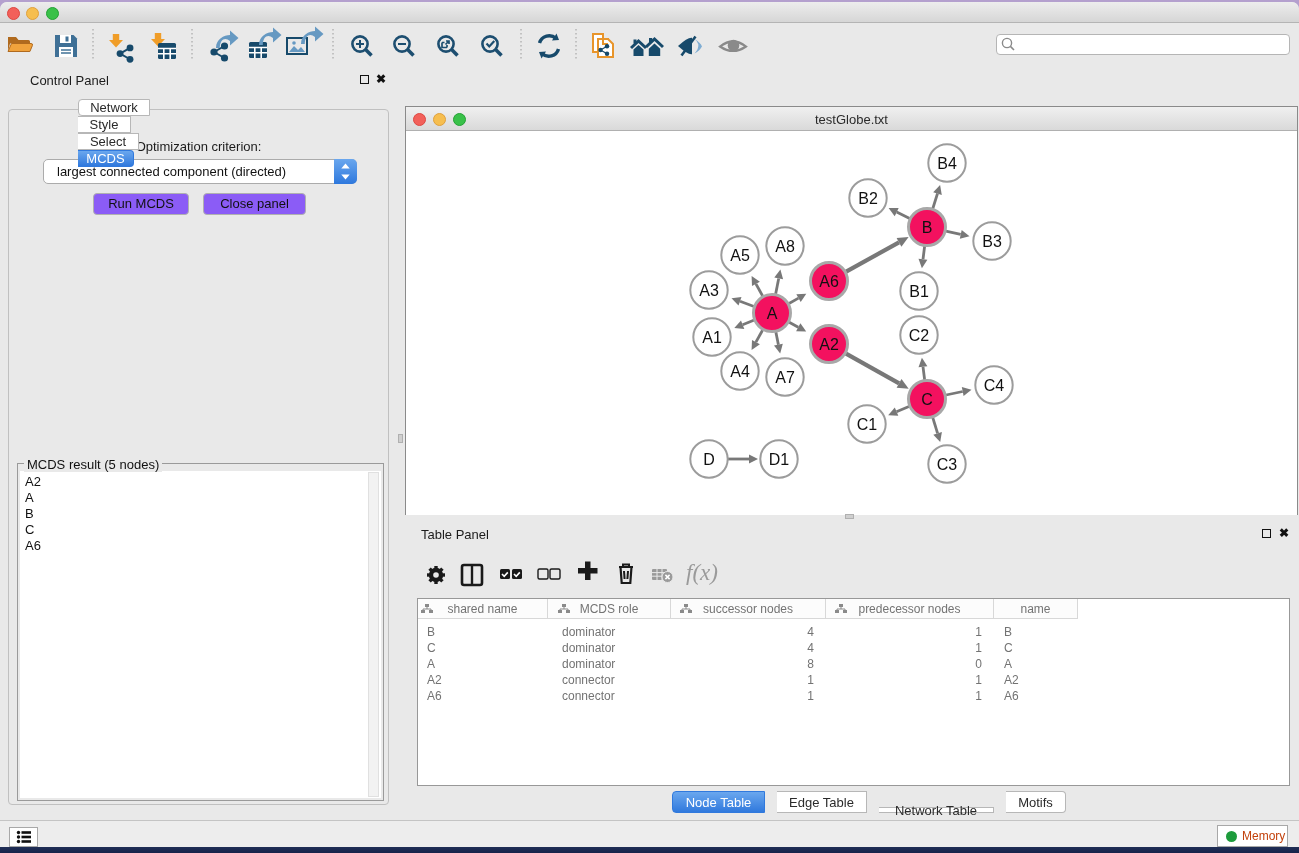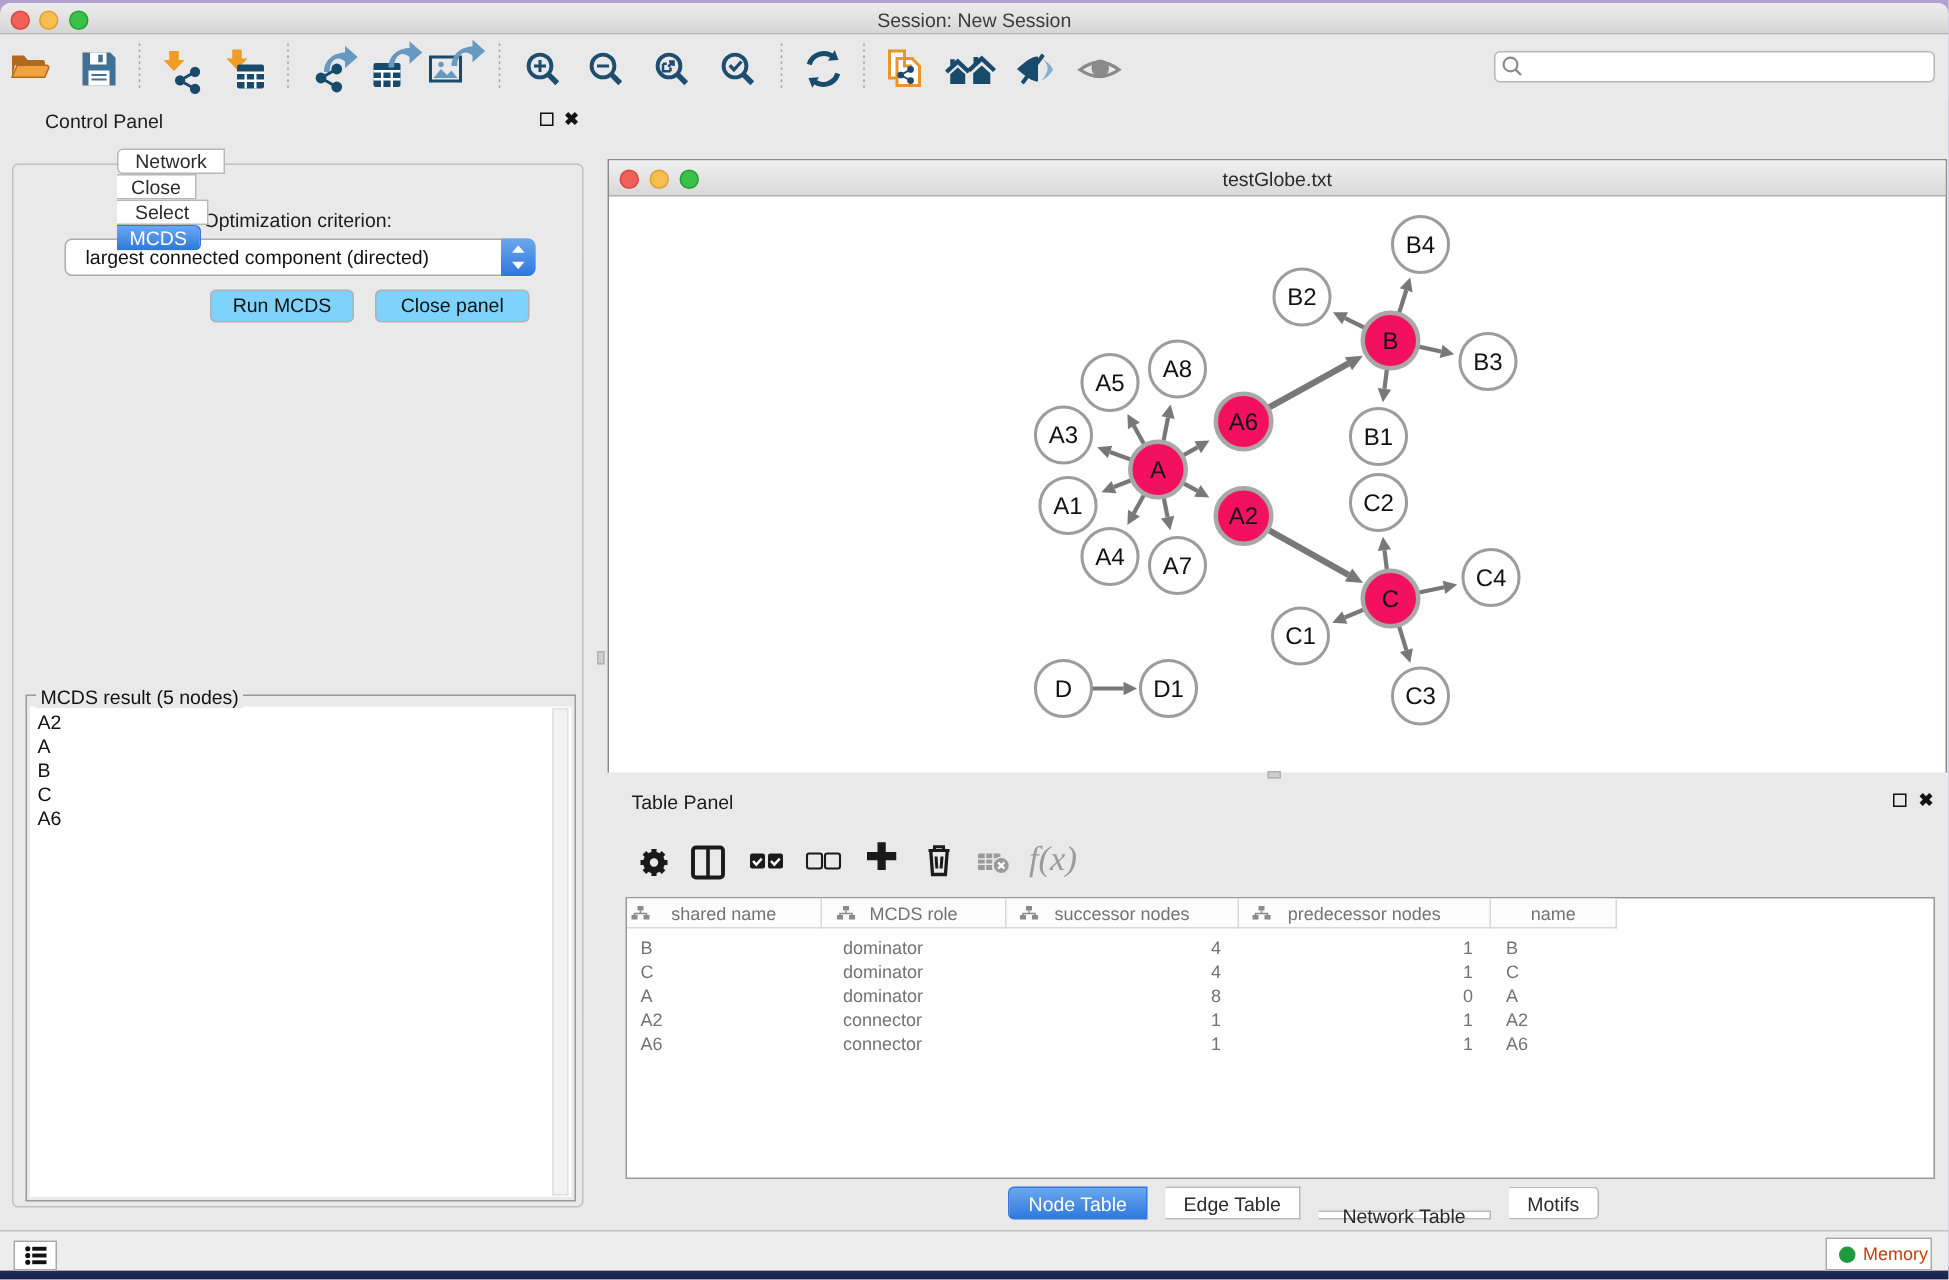--- a/index.html
+++ b/index.html
@@ -38,22 +38,22 @@
   .tab:first-child { border-left:1px solid #b7b7b7; border-radius:4px 0 0 4px; }
   .tab:last-child { border-radius:0 4px 4px 0; }
   .tab.sel { background:linear-gradient(#6aa7ee,#3079dd); color:#fff; border-color:#3079dd; }
   #opt-label { position:absolute; left:0; width:100%; top:29px; text-align:center;
     font-size:13px; color:#1c1c1c; }
   #dropdown { position:absolute; left:34px; top:49px; width:314px; height:25px;
     background:#fff; border:1px solid #ababab; border-radius:5px; font-size:13px;
     color:#111; line-height:23px; padding-left:13px; }
   #dropdown .step { position:absolute; right:-1px; top:-1px; width:23px; height:25px;
     background:linear-gradient(#6aa7ee,#2e78dd); border-radius:0 5px 5px 0; }
-  .btn { position:absolute; height:22px; background:#7dd3fc; border:1px solid #b0b0b0;
-    border-radius:4px; font-size:13px; color:#111; text-align:center; line-height:20px;margin-left:47px; }
+  .btn { position:absolute; height:22px; background:#8b5cf6; border:1px solid #b0b0b0;
+    border-radius:4px; font-size:13px; color:#111; text-align:center; line-height:20px; }
   
   #mcds-group { position:absolute; left:8px; top:353px; width:367px; height:338px;
     border:1px solid #9a9a9a; }
   #mcds-label { position:absolute; left:15px; top:347px; font-size:13px; color:#111;
     background:#e9e9e9; padding:0 3px; }
   #mcds-list { position:absolute; left:2px; top:7px; width:361px; height:327px;
     background:#fff; font-size:13px; color:#111; line-height:16px; padding:3px 0 0 5px; }
   #mcds-scroll { position:absolute; right:4px; top:8px; width:11px; height:325px;
     background:#f2f2f2; border:1px solid #e0e0e0; }
   
@@ -82,21 +82,20 @@
   .sbtn { position:absolute; background:#fff; border:1px solid #a8a8a8; }
 </style>
 </head>
 <body>
 <div id="desktop-bottom" class="abs"></div>
 <div id="mainwin" class="abs">
   <div id="titlebar" class="abs">
     <div class="tl r" style="left:7px;top:5px;"></div>
     <div class="tl y" style="left:26px;top:5px;"></div>
     <div class="tl g" style="left:46px;top:5px;"></div>
-    <div class="title">Session: New Session</div>
   </div>
   <div id="toolbar" class="abs">
     <svg width="790" height="42">
       <defs>
         <g id="shr" fill="#174a6b">
           <circle cx="0" cy="0" r="3.6"></circle>
             <circle cx="10.5" cy="-6" r="3.6"></circle>
             <circle cx="10.5" cy="6" r="3.6"></circle>
           <g stroke="#174a6b" stroke-width="2">
               <line x1="0" y1="0" x2="10.5" y2="-6"></line>
@@ -253,21 +252,21 @@
       <div class="btn" style="left:84px;top:83px;width:96px;">Run MCDS</div>
       <div class="btn" style="left:194px;top:83px;width:103px;">Close panel</div>
       <div id="mcds-group">
         <div id="mcds-list">A2<br>A<br>B<br>C<br>A6</div>
         <div id="mcds-scroll"></div>
       </div>
       <div id="mcds-label">MCDS result (5 nodes)</div>
     </div>
     <div class="tabbar" style="left:78px;top:33px;flex-direction:column;">
       <div class="tab" style="width:72px;">Network</div>
-      <div class="tab" style="width:53px;">Close</div>
+      <div class="tab" style="width:53px;">Style</div>
       <div class="tab" style="width:61px;">Select</div>
       <div class="tab sel" style="width:56px;">MCDS</div>
     </div>
   </div>
   <div id="netwin" class="abs">
     <div id="net-titlebar">
       <div class="tl r" style="left:7px;top:6px;"></div>
       <div class="tl y" style="left:27px;top:6px;"></div>
       <div class="tl g" style="left:47px;top:6px;"></div>
       <div class="title">testGlobe.txt</div>

